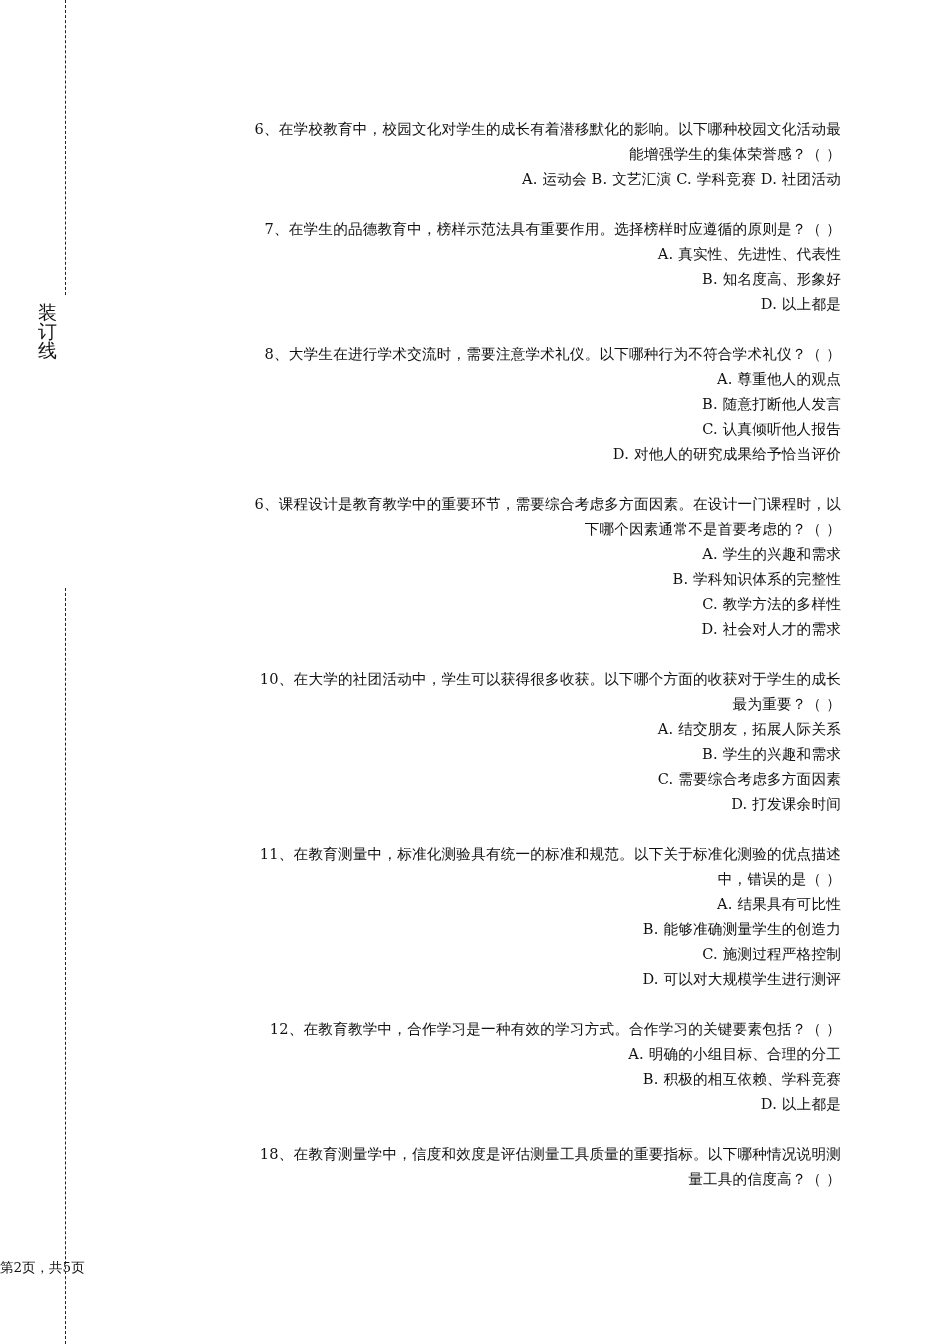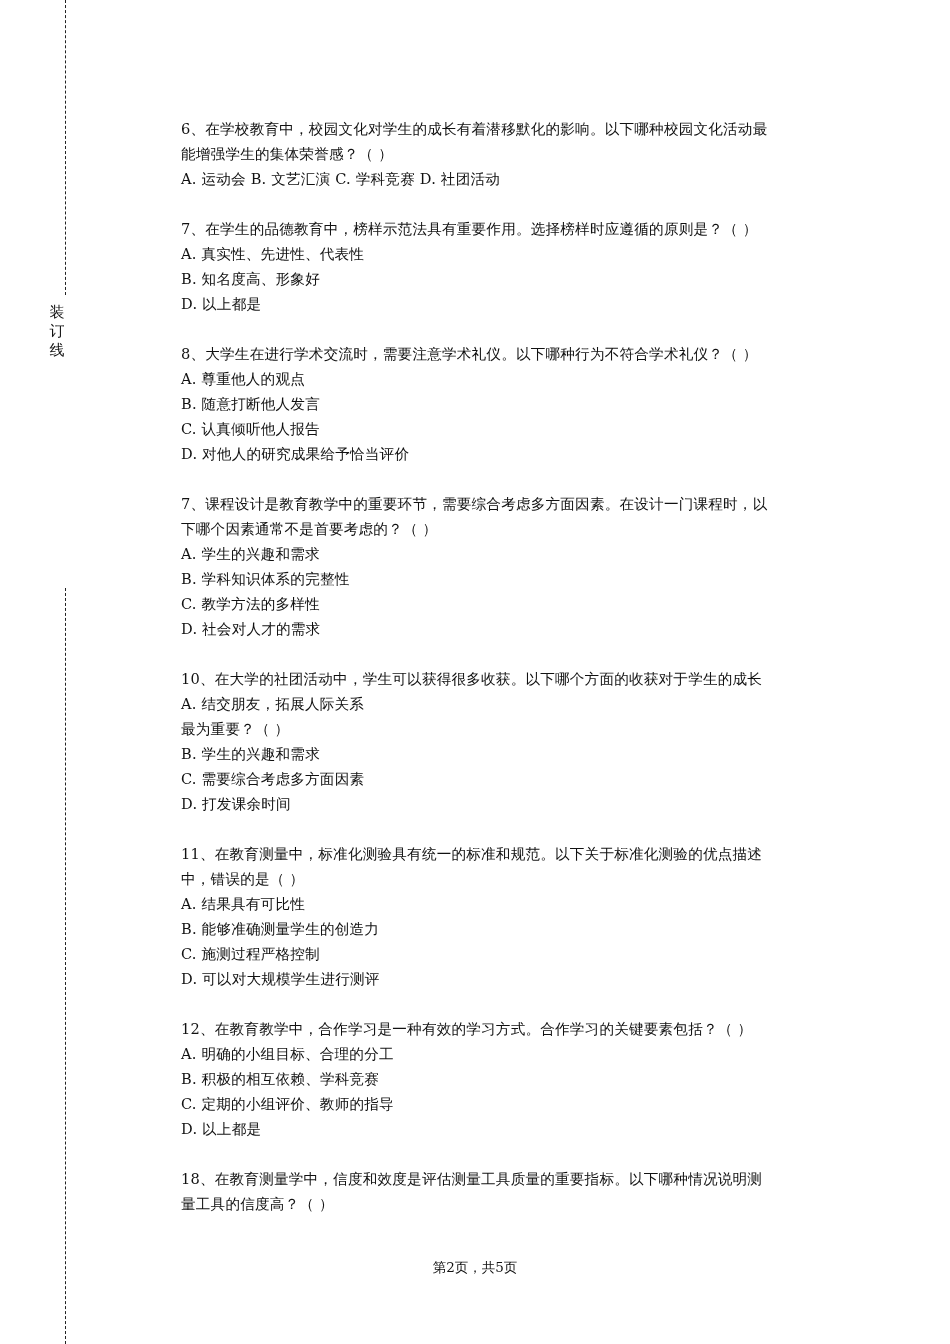--- a/index.html
+++ b/index.html
@@ -1,27 +1,27 @@
 <!DOCTYPE html>
 <html><head>
 <meta charset="utf-8">
 <style>
   html, body { margin:0; padding:0; background:#fff; }
   body { width:950px; height:1344px; position:relative; overflow:hidden;
          font-family: "DejaVu Serif", "Liberation Serif", serif; color:#111; }
   .binding-line { position:absolute; left:65px; width:0; border-left:1.5px dashed #222; }
   .binding-top { top:0; height:295px; }
   .binding-bottom { top:588px; height:756px; }
-  .binding-label { position:absolute; left:48px; top:303px; width:18px;
-                   font-size:15px; line-height:19px; text-align:center; color:#111; }
+  .binding-label { position:absolute; left:38px; top:303px; width:18px;
+                   font-size:19px; line-height:19px; text-align:center; color:#111; }
   .content { position:absolute; left:181px; top:116px; width:660px; }
-  .question { margin-bottom:25px; }
+  .question { margin-bottom:25px;text-align:right; }
   .line { font-size:14.6px; line-height:25px; white-space:nowrap; letter-spacing:0.2px; }
   .stem { white-space:normal; }
-  .footer { position:absolute; top:1257px; left:0; width:950px; text-align:center;
+  .footer { position:absolute; top:1257px; left:0; width:950px; text-align:left;
             font-size:13.5px; line-height:20px; }
 </style>
 </head>
 <body>
 
 <div class="binding-line binding-top"></div>
 <div class="binding-label">装订线</div>
 <div class="binding-line binding-bottom"></div>
 
 <div class="content">
@@ -41,51 +41,50 @@
 
   <div class="question">
     <div class="line stem">8、大学生在进行学术交流时，需要注意学术礼仪。以下哪种行为不符合学术礼仪？（ ）</div>
     <div class="line">A. 尊重他人的观点</div>
     <div class="line">B. 随意打断他人发言</div>
     <div class="line">C. 认真倾听他人报告</div>
     <div class="line">D. 对他人的研究成果给予恰当评价</div>
   </div>
 
   <div class="question">
-    <div class="line stem">7、课程设计是教育教学中的重要环节，需要综合考虑多方面因素。在设计一门课程时，以</div>
+    <div class="line stem">6、课程设计是教育教学中的重要环节，需要综合考虑多方面因素。在设计一门课程时，以</div>
     <div class="line stem">下哪个因素通常不是首要考虑的？（ ）</div>
     <div class="line">A. 学生的兴趣和需求</div>
     <div class="line">B. 学科知识体系的完整性</div>
     <div class="line">C. 教学方法的多样性</div>
     <div class="line">D. 社会对人才的需求</div>
   </div>
 
   <div class="question">
     <div class="line stem">10、在大学的社团活动中，学生可以获得很多收获。以下哪个方面的收获对于学生的成长</div>
+    <div class="line stem">最为重要？（ ）</div>
     <div class="line">A. 结交朋友，拓展人际关系</div>
-    <div class="line stem">最为重要？（ ）</div>
     <div class="line">B. 学生的兴趣和需求</div>
     <div class="line">C. 需要综合考虑多方面因素</div>
     <div class="line">D. 打发课余时间</div>
   </div>
 
   <div class="question">
     <div class="line stem">11、在教育测量中，标准化测验具有统一的标准和规范。以下关于标准化测验的优点描述</div>
     <div class="line stem">中，错误的是（ ）</div>
     <div class="line">A. 结果具有可比性</div>
     <div class="line">B. 能够准确测量学生的创造力</div>
     <div class="line">C. 施测过程严格控制</div>
     <div class="line">D. 可以对大规模学生进行测评</div>
   </div>
 
   <div class="question">
     <div class="line stem">12、在教育教学中，合作学习是一种有效的学习方式。合作学习的关键要素包括？（ ）</div>
     <div class="line">A. 明确的小组目标、合理的分工</div>
     <div class="line">B. 积极的相互依赖、学科竞赛</div>
-    <div class="line">C. 定期的小组评价、教师的指导</div>
     <div class="line">D. 以上都是</div>
   </div>
 
   <div class="question">
     <div class="line stem">18、在教育测量学中，信度和效度是评估测量工具质量的重要指标。以下哪种情况说明测</div>
     <div class="line stem">量工具的信度高？（ ）</div>
   </div>
 
 </div>
 

